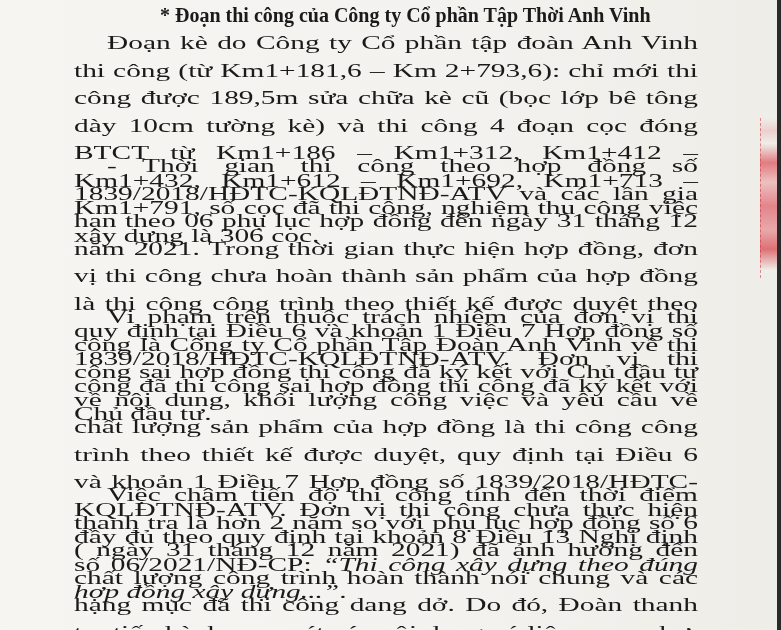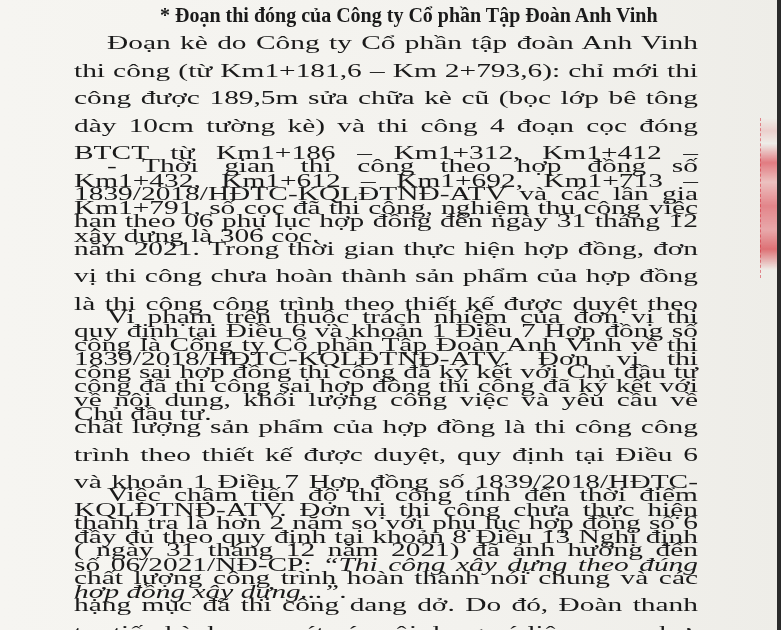--- a/index.html
+++ b/index.html
@@ -41,21 +41,21 @@
   }
   .edge {
     position: absolute; right: 0; top: 0; width: 4px; height: 630px;
     background: #2a2a2a;
   }
 </style>
 </head>
 <body>
 
 <div class="page">
-  <div class="heading">* Đoạn thi đóng của Công ty Cổ phần Tập Đoàn Anh Vinh</div>
+  <div class="heading">* Đoạn thi công của Công ty Cổ phần Tập Thời Anh Vinh</div>
 
   <div class="para p1">
     <span class="indent"></span><span>Đoạn kè do Công ty Cổ phần tập đoàn Anh Vinh thi công (từ Km1+181,6 – Km 2+793,6): chỉ mới thi công được 189,5m sửa chữa kè cũ (bọc lớp bê tông dày 10cm tường kè) và thi công 4 đoạn cọc đóng BTCT từ Km1+186 – Km1+312, Km1+412 – Km1+432, Km1+612 – Km1+692, Km1+713 – Km1+791, số cọc đã thi công, nghiệm thu công việc xây dựng là 306 cọc.</span>
   </div>
 
   <div class="para p2">
     <span class="indent"></span><span>- Thời gian thi công theo hợp đồng số 1839/2018/HĐTC-KQLĐTNĐ-ATV và các lần gia hạn theo 06 phụ lục hợp đồng đến ngày 31 tháng 12 năm 2021. Trong thời gian thực hiện hợp đồng, đơn vị thi công chưa hoàn thành sản phẩm của hợp đồng là thi công công trình theo thiết kế được duyệt theo quy định tại Điều 6 và khoản 1 Điều 7 Hợp đồng số 1839/2018/HĐTC-KQLĐTNĐ-ATV. Đơn vị thi công đã thi công sai hợp đồng thi công đã ký kết với Chủ đầu tư.</span>
   </div>
 
   <div class="para p3">

